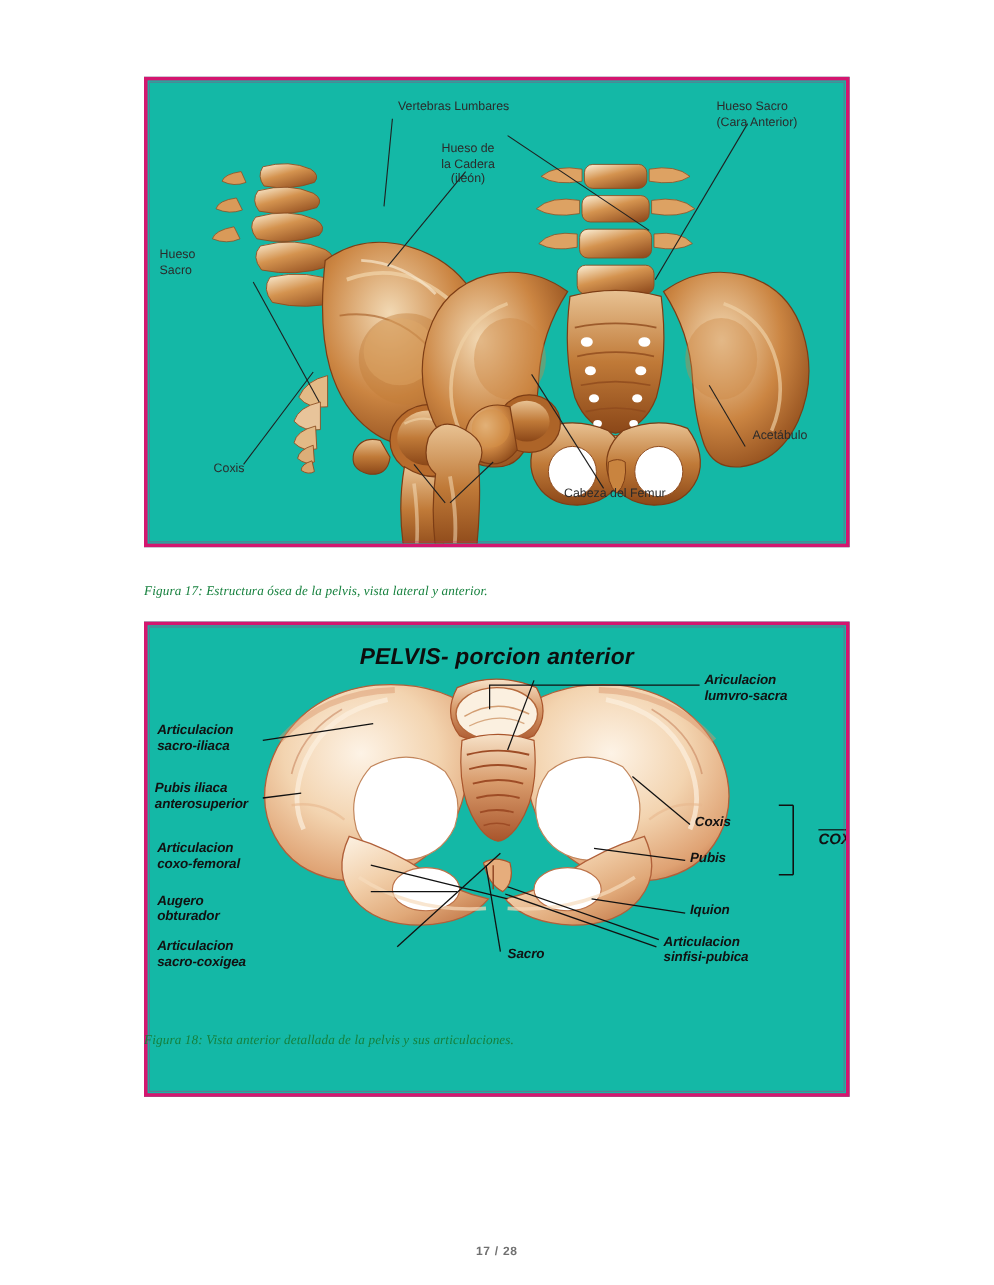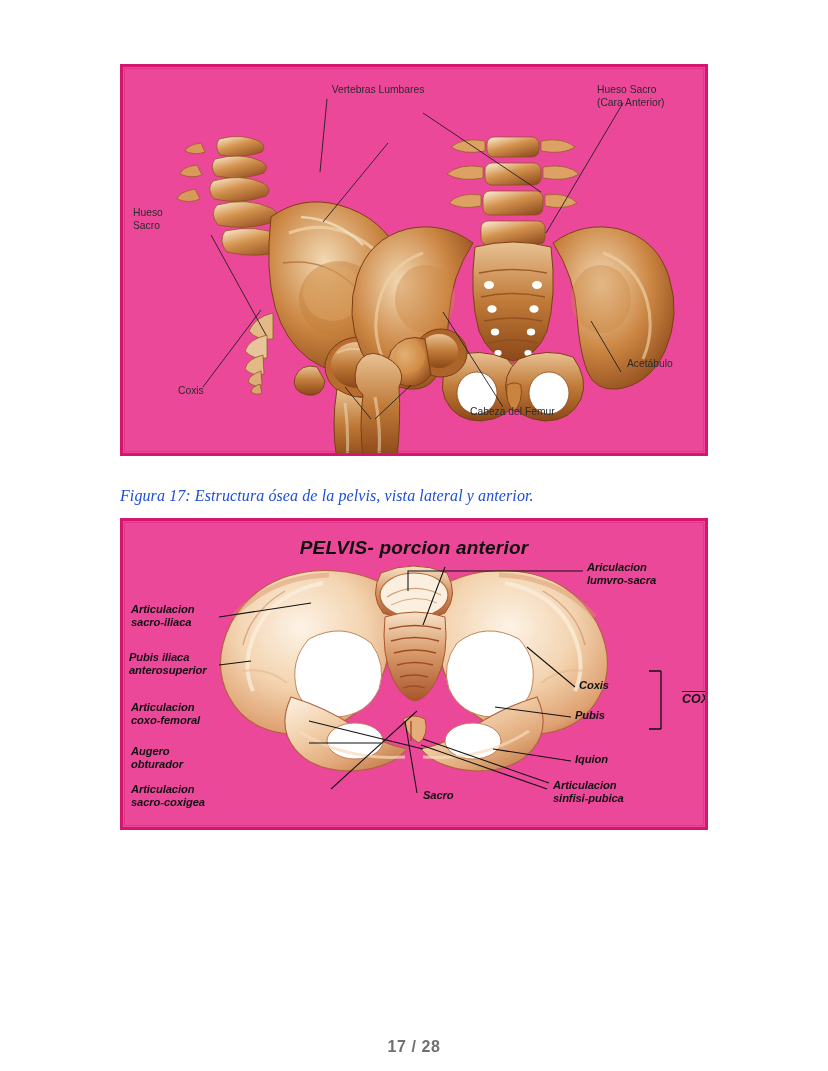--- a/index.html
+++ b/index.html
@@ -18,63 +18,63 @@
 
   .page {
     position: absolute;
     inset: 0;
     background: #ffffff;
   }
 
   
   .figure-frame {
     position: absolute;
-    background: #ec4899;
+    background: #14b8a6;
     border: 3px solid #d4166f;
     box-sizing: border-box;
     overflow: hidden;
   }
   .figure-frame::after {
     content: "";
     position: absolute;
     inset: 1px;
     border: 1px solid rgba(212, 22, 111, 0.35);
     pointer-events: none;
   }
 
   #fig17-frame { left: 120px; top: 64px; width: 588px; height: 392px; }
-  #fig18-frame { left: 120px; top: 518px; width: 588px; height: 312px; }
+  #fig18-frame { left: 120px; top: 518px; width: 588px; height: 396px; }
 
   .fig-inner {
     position: absolute;
     inset: 0;
   }
 
   
   .caption {
     position: absolute;
     font-family: "Liberation Serif", serif;
     font-style: italic;
-    font-size: 16px;
-    color: #1d4ed8;
+    font-size: 11px;
+    color: #15803d;
     letter-spacing: 0.1px;
     white-space: nowrap;
   }
   #fig17-caption { left: 120px; top: 487px; }
   #fig18-caption { left: 120px; top: 861px; }
 
   
   #page-footer {
     position: absolute;
     left: 0;
     right: 0;
     top: 1038px;
     text-align: center;
     font-family: "Liberation Sans", sans-serif;
-    font-size: 16px;
+    font-size: 10px;
     font-weight: bold;
     color: #707070;
     letter-spacing: 0.6px;
   }
 
   
   .lbl17 {
     position: absolute;
     font-family: "Liberation Sans", sans-serif;
     font-size: 10.3px;
@@ -320,20 +320,23 @@
           <line x1="248" y1="352" x2="222" y2="320"></line>
           <line x1="252" y1="352" x2="288" y2="318"></line>
           <line x1="380" y1="340" x2="320" y2="245"></line>
           <line x1="498" y1="305" x2="468" y2="254"></line>
         </g>
       </svg>
     </div>
 
     <div class="lbl17 center" style="left:185px; top:17px; width:140px;">Vertebras Lumbares</div>
 
+    <div class="lbl17 center" style="left:212px; top:52px; width:110px;">Hueso de
+la Cadera
+(ileón)</div>
 
     <div class="lbl17" style="left:474px; top:17px;">Hueso Sacro
 (Cara Anterior)</div>
 
     <div class="lbl17" style="left:10px; top:140px;">Hueso
 Sacro</div>
 
     <div class="lbl17" style="left:55px; top:318px;">Coxis</div>
 
     <div class="lbl17" style="left:230px; top:376px;margin-top:22px;">Fémur</div>
@@ -512,16 +515,17 @@
 
     <div class="lbl18" style="left:430px; top:258px;">Articulacion
 sinfisi-pubica</div>
 
     <svg style="position:absolute; left:524px; top:148px;" width="18" height="62">
       <path d="M2,2 L14,2 M14,2 L14,60 M2,60 L14,60" fill="none" stroke="#111" stroke-width="1.3"></path>
     </svg>
     <div id="coxa-label" style="left:542px; top:170px;margin-left:17px;">COXA</div>
   </div>
 
+  <div class="caption" id="fig18-caption">Figura 18: Vista anterior detallada de la pelvis y sus articulaciones.</div>
 
   <div id="page-footer">17 / 28</div>
 
 </div>
 
 </body></html>

